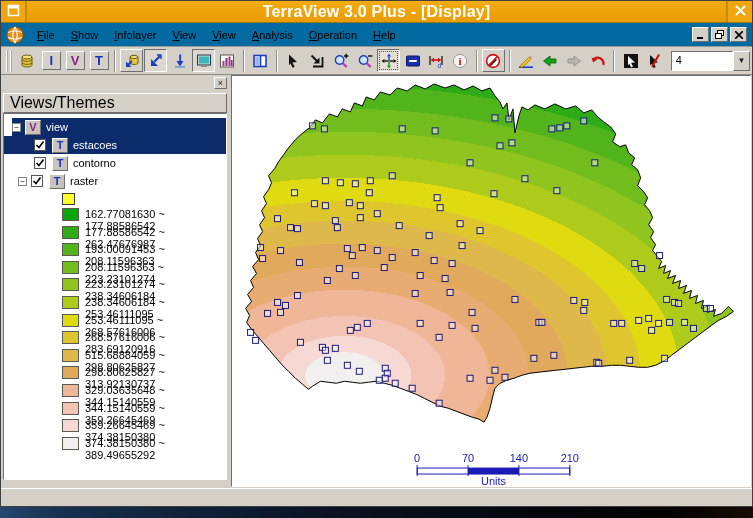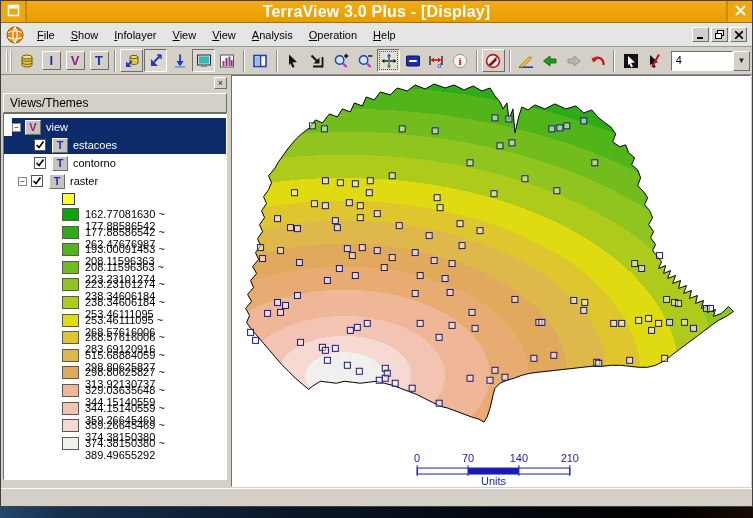--- a/index.html
+++ b/index.html
@@ -7,21 +7,21 @@
   body{font-family:"Liberation Sans","DejaVu Sans",sans-serif;font-size:11px;color:#000;}
   .window{position:relative;width:753px;height:507px;background:#d4d0c8;border:1px solid #404040;overflow:hidden;}
 
   
   .titlebar{height:22px;display:flex;align-items:stretch;background:linear-gradient(#f4ab14,#e89c00);border-bottom:1px solid #9a7a10;}
   .sys-btn{width:26px;display:flex;align-items:center;justify-content:center;background:#f0a60e;border-right:2px solid #c88a00;cursor:default;}
   .title-text{flex:1;display:flex;align-items:center;justify-content:center;color:#fff;font-weight:bold;font-size:16px;letter-spacing:.2px;}
   .close-btn{width:26px;display:flex;align-items:center;justify-content:center;background:#f0a60e;border-left:2px solid #c88a00;}
 
   
-  .menubar{height:24px;display:flex;align-items:center;background:#e5e5e5;border-bottom:1px solid #9a9a94;padding:0 2px;}
+  .menubar{height:24px;display:flex;align-items:center;background:#0369a1;border-bottom:1px solid #9a9a94;padding:0 2px;}
   .logo{width:18px;height:18px;margin:0 6px 0 3px;}
   .menu-items{display:flex;align-items:center;gap:2px;flex:1;}
   .menu-item{display:inline-block;padding:3px 7px;cursor:default;}
   .menu-item::first-letter{text-decoration:underline;}
   .mdi-controls{display:flex;gap:2px;margin-right:3px;}
   .mdi-btn{width:17px;height:15px;background:#d4d0c8;border:1px solid;border-color:#fff #6e6e6e #6e6e6e #fff;display:flex;align-items:center;justify-content:center;}
 
   
   .toolbar{height:28px;display:flex;align-items:center;background:#d4d0c8;border-bottom:1px solid #8c8c86;padding:0 2px;gap:1px;}
   .tb-handle{width:6px;height:22px;margin:0 3px;border-left:2px ridge #fff;border-right:2px ridge #fff;}
@@ -33,21 +33,21 @@
   .tb-btn svg{display:block;}
   .letter-btn{width:19px;height:19px;border:1px solid;border-color:#fff #6e6e6e #6e6e6e #fff;display:flex;align-items:center;justify-content:center;font-weight:bold;font-size:13px;background:#d4d0c8;}
   .combo{display:flex;align-items:center;margin-left:4px;height:20px;}
   .combo-field{width:62px;height:20px;background:#fff;border:1px solid;border-color:#6e6e6e #fff #fff #6e6e6e;padding:2px 4px;font-size:11px;}
   .combo-arrow{width:17px;height:20px;background:#d4d0c8;border:1px solid;border-color:#fff #6e6e6e #6e6e6e #fff;display:flex;align-items:center;justify-content:center;font-size:8px;color:#222;}
 
   
   .main{position:relative;height:413px;display:flex;}
   .left-area{position:relative;width:230px;padding:18px 4px 6px 2px;}
   .panel-close{position:absolute;top:2px;right:4px;width:13px;height:12px;background:#d4d0c8;border:1px solid;border-color:#fff #6e6e6e #6e6e6e #fff;display:flex;align-items:center;justify-content:center;font-size:9px;line-height:8px;color:#222;}
-  .panel-header{height:20px;background:#d4d0c8;border:1px solid;border-color:#fff #6e6e6e #6e6e6e #fff;display:flex;align-items:center;padding-left:6px;font-size:12px;}
+  .panel-header{height:20px;background:#d4d0c8;border:1px solid;border-color:#fff #6e6e6e #6e6e6e #fff;display:flex;align-items:center;padding-left:6px;font-size:16px;}
   .tree-box{height:367px;background:#fff;border:1px solid;border-color:#6e6e6e #fff #fff #6e6e6e;overflow:hidden;position:relative;padding-top:4px;}
   .tree-row{height:18px;display:flex;align-items:center;white-space:nowrap;}
   .tree-row.selected{background:#0d2a6b;color:#fff;}
   .expander{width:9px;height:9px;border:1px solid #848484;background:#fff;color:#000;font-size:8px;line-height:7px;text-align:center;margin-right:4px;flex:0 0 auto;}
   .checkbox{width:12px;height:12px;border:1px solid #555;background:#fff;margin-right:6px;display:flex;align-items:center;justify-content:center;flex:0 0 auto;}
   .checkbox svg{display:block;}
   .node-icon{width:16px;height:15px;background:#c8c4bc;border:1px solid;border-color:#fff #6e6e6e #6e6e6e #fff;display:flex;align-items:center;justify-content:center;font-weight:bold;font-size:11px;margin-right:5px;flex:0 0 auto;}
   .v-color{color:#8b1f8b;}
   .t-color{color:#1d2fbf;}
   .ind1{margin-left:8px;} .ind2{margin-left:30px;} .ind3{margin-left:14px;}

